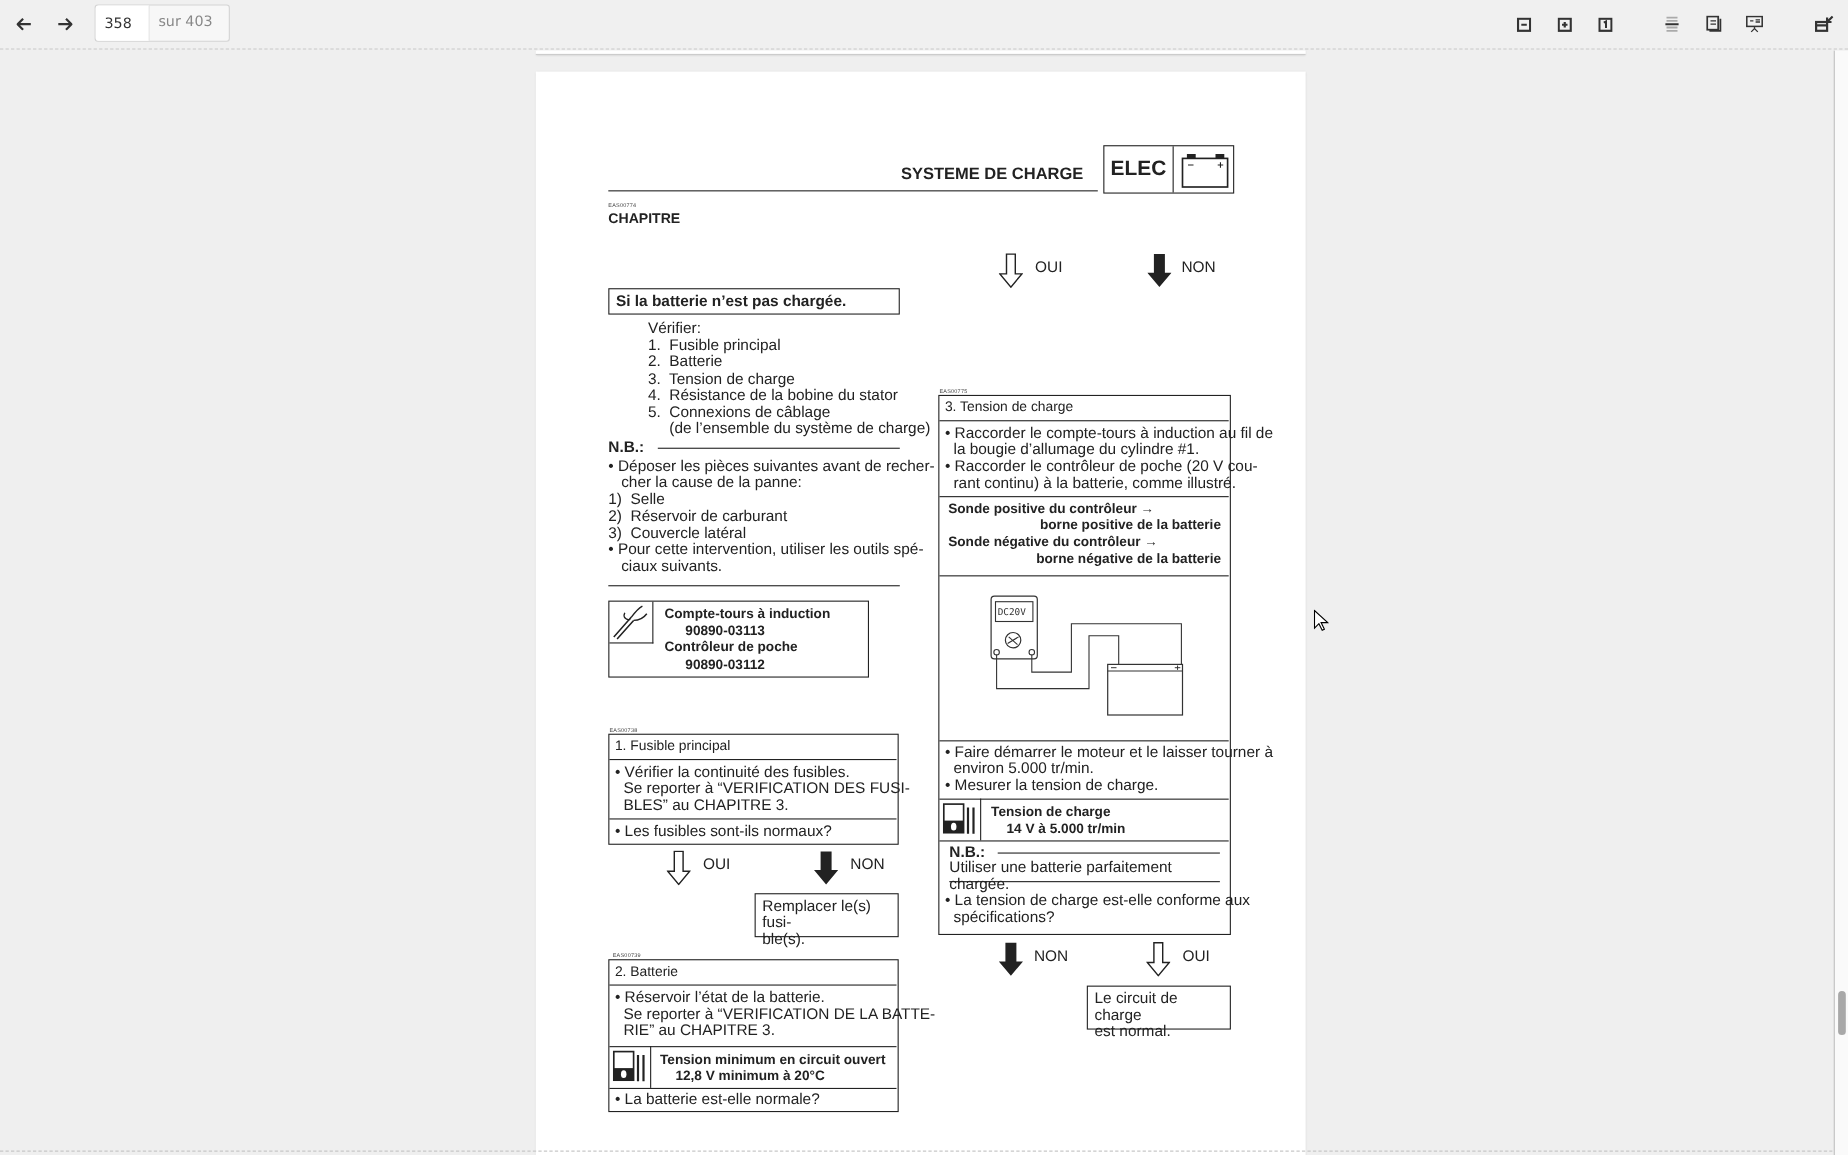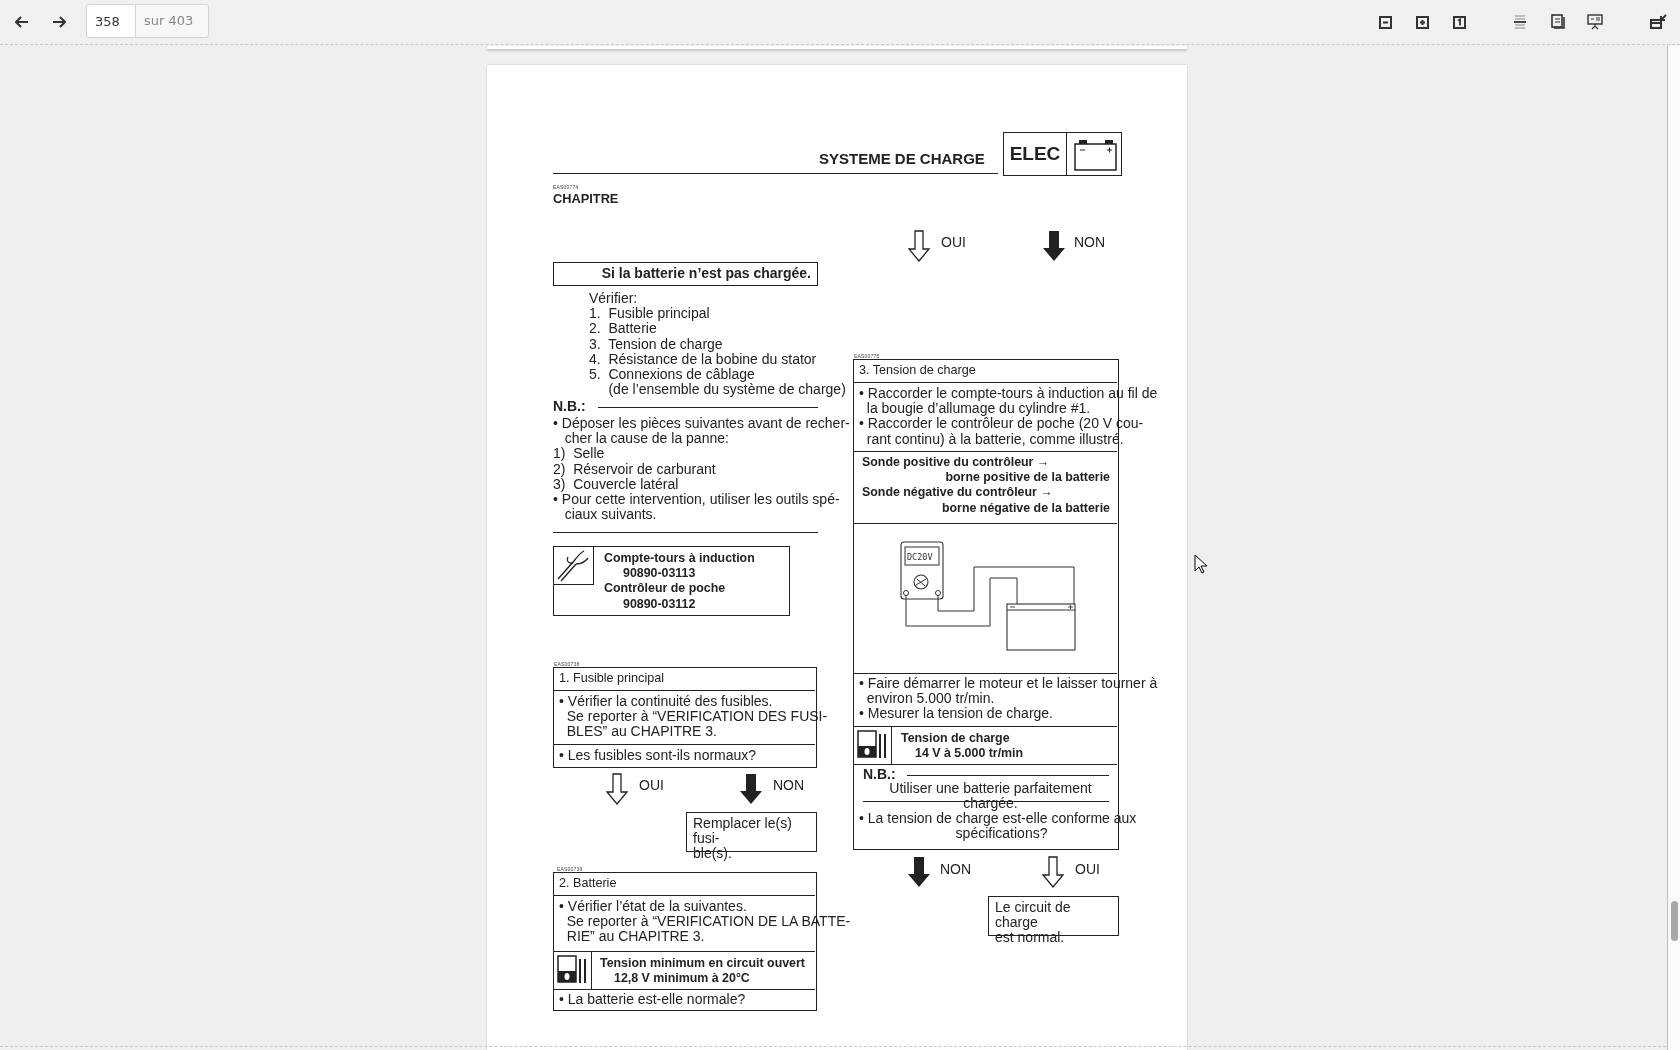--- a/index.html
+++ b/index.html
@@ -104,21 +104,21 @@
             <rect x="6" y="9" width="41" height="26" stroke="#222" stroke-width="1.5" fill="none"></rect>
             <rect x="10" y="5" width="8" height="4" fill="#222"></rect>
             <rect x="36" y="5" width="8" height="4" fill="#222"></rect>
             <path d="M11 15h5M38 15h5M40.5 12.5v5" stroke="#222" stroke-width="1"></path>
           </svg>
       </div>
     </div>
 
     <div class="abs tiny" style="left:66px; top:119px;">EAS00774</div>
     <div class="abs b" style="left:66px; top:126px; font-size:12.8px;">CHAPITRE</div>
-    <div class="box t b" style="left:66px; top:196px; width:265px; height:24px; padding:3px 6px; top:196px; top:197px; position:absolute;text-align:right;">
+    <div class="box t b" style="left:66px; top:196px; width:265px; height:24px; padding:3px 6px; top:196px; top:197px; position:absolute;">
       <span>Si la batterie n’est pas chargée.</span>
     </div>
 
     <div class="abs t" style="left:66px; top:226px;margin-left:36px;">
       <div>Vérifier:</div>
       <div style="white-space:pre;">1.  Fusible principal</div>
       <div style="white-space:pre;">2.  Batterie</div>
       <div style="white-space:pre;">3.  Tension de charge</div>
       <div style="white-space:pre;">4.  Résistance de la bobine du stator</div>
       <div style="white-space:pre;">5.  Connexions de câblage</div>
@@ -178,21 +178,21 @@
     <div class="box t" style="left:199px; top:747px; width:131px; height:40px; padding:3px 6px;">
       <div>Remplacer le(s) fusi-</div>
       <div>ble(s).</div>
     </div>
 
     <div class="abs tiny" style="left:70px; top:801px;">EAS00739</div>
     <div class="box" style="left:66px; top:807px; width:264px; height:139px;">
       <div class="t" style="position:absolute; left:5px; top:3px; font-size:12.6px;">2. Batterie</div>
       <div class="hl" style="left:0; top:22px; width:261px;"></div>
       <div class="t" style="position:absolute; left:5px; top:26px;">
-        <div style="white-space:pre;">• Vérifier l’état de la suivantes.</div>
+        <div style="white-space:pre;">• Réservoir l’état de la batterie.</div>
         <div style="white-space:pre;">  Se reporter à “VERIFICATION DE LA BATTE-</div>
         <div style="white-space:pre;">  RIE” au CHAPITRE 3.</div>
       </div>
       <div class="hl" style="left:0; top:78px; width:261px;"></div>
       <div style="position:absolute; left:0; top:78px; width:38px; height:38px; border-right:1.5px solid #222;">
         <svg width="36" height="36" viewBox="0 0 36 36">
             <rect x="4" y="5" width="18" height="26" stroke="#222" stroke-width="1.5" fill="none"></rect>
             <rect x="4" y="20" width="18" height="11" fill="#222"></rect>
             <ellipse cx="13" cy="25.5" rx="2.5" ry="3.5" fill="#fff"></ellipse>
             <path d="M26 8v24M31 8v24" stroke="#222" stroke-width="2"></path>
@@ -265,23 +265,23 @@
             <path d="M26 8v24M31 8v24" stroke="#222" stroke-width="2"></path>
           </svg>
       </div>
       <div class="t b" style="position:absolute; left:47px; top:371px; font-size:12.4px;">
         <div>Tension de charge</div>
         <div style="padding-left:14px;">14 V à 5.000 tr/min</div>
       </div>
       <div class="hl" style="left:0; top:404px; width:263px;"></div>
       <div class="t b" style="position:absolute; left:9px; top:407px;">N.B.:</div>
       <div class="hl" style="left:53px; top:415px; width:202px;"></div>
-      <div class="t" style="position:absolute; left:9px; top:421px;text-align:center;">Utiliser une batterie parfaitement chargée.</div>
+      <div class="t" style="position:absolute; left:9px; top:421px;">Utiliser une batterie parfaitement chargée.</div>
       <div class="hl" style="left:9px; top:441px; width:246px;"></div>
-      <div class="t" style="position:absolute; left:5px; top:451px;text-align:center;">
+      <div class="t" style="position:absolute; left:5px; top:451px;">
         <div style="white-space:pre;">• La tension de charge est-elle conforme aux</div>
         <div style="white-space:pre;">  spécifications?</div>
       </div>
     </div>
 
     <svg class="arrow-solid" style="left:421px; top:791px;" viewBox="0 0 22 32">
         <path d="M6 1h10v17h6L11 31 0 18h6z" fill="#222"></path>
       </svg>
     <div class="abs t" style="left:453px; top:797px;">NON</div>
     <svg class="arrow-open" style="left:555px; top:791px;" viewBox="0 0 22 32">

